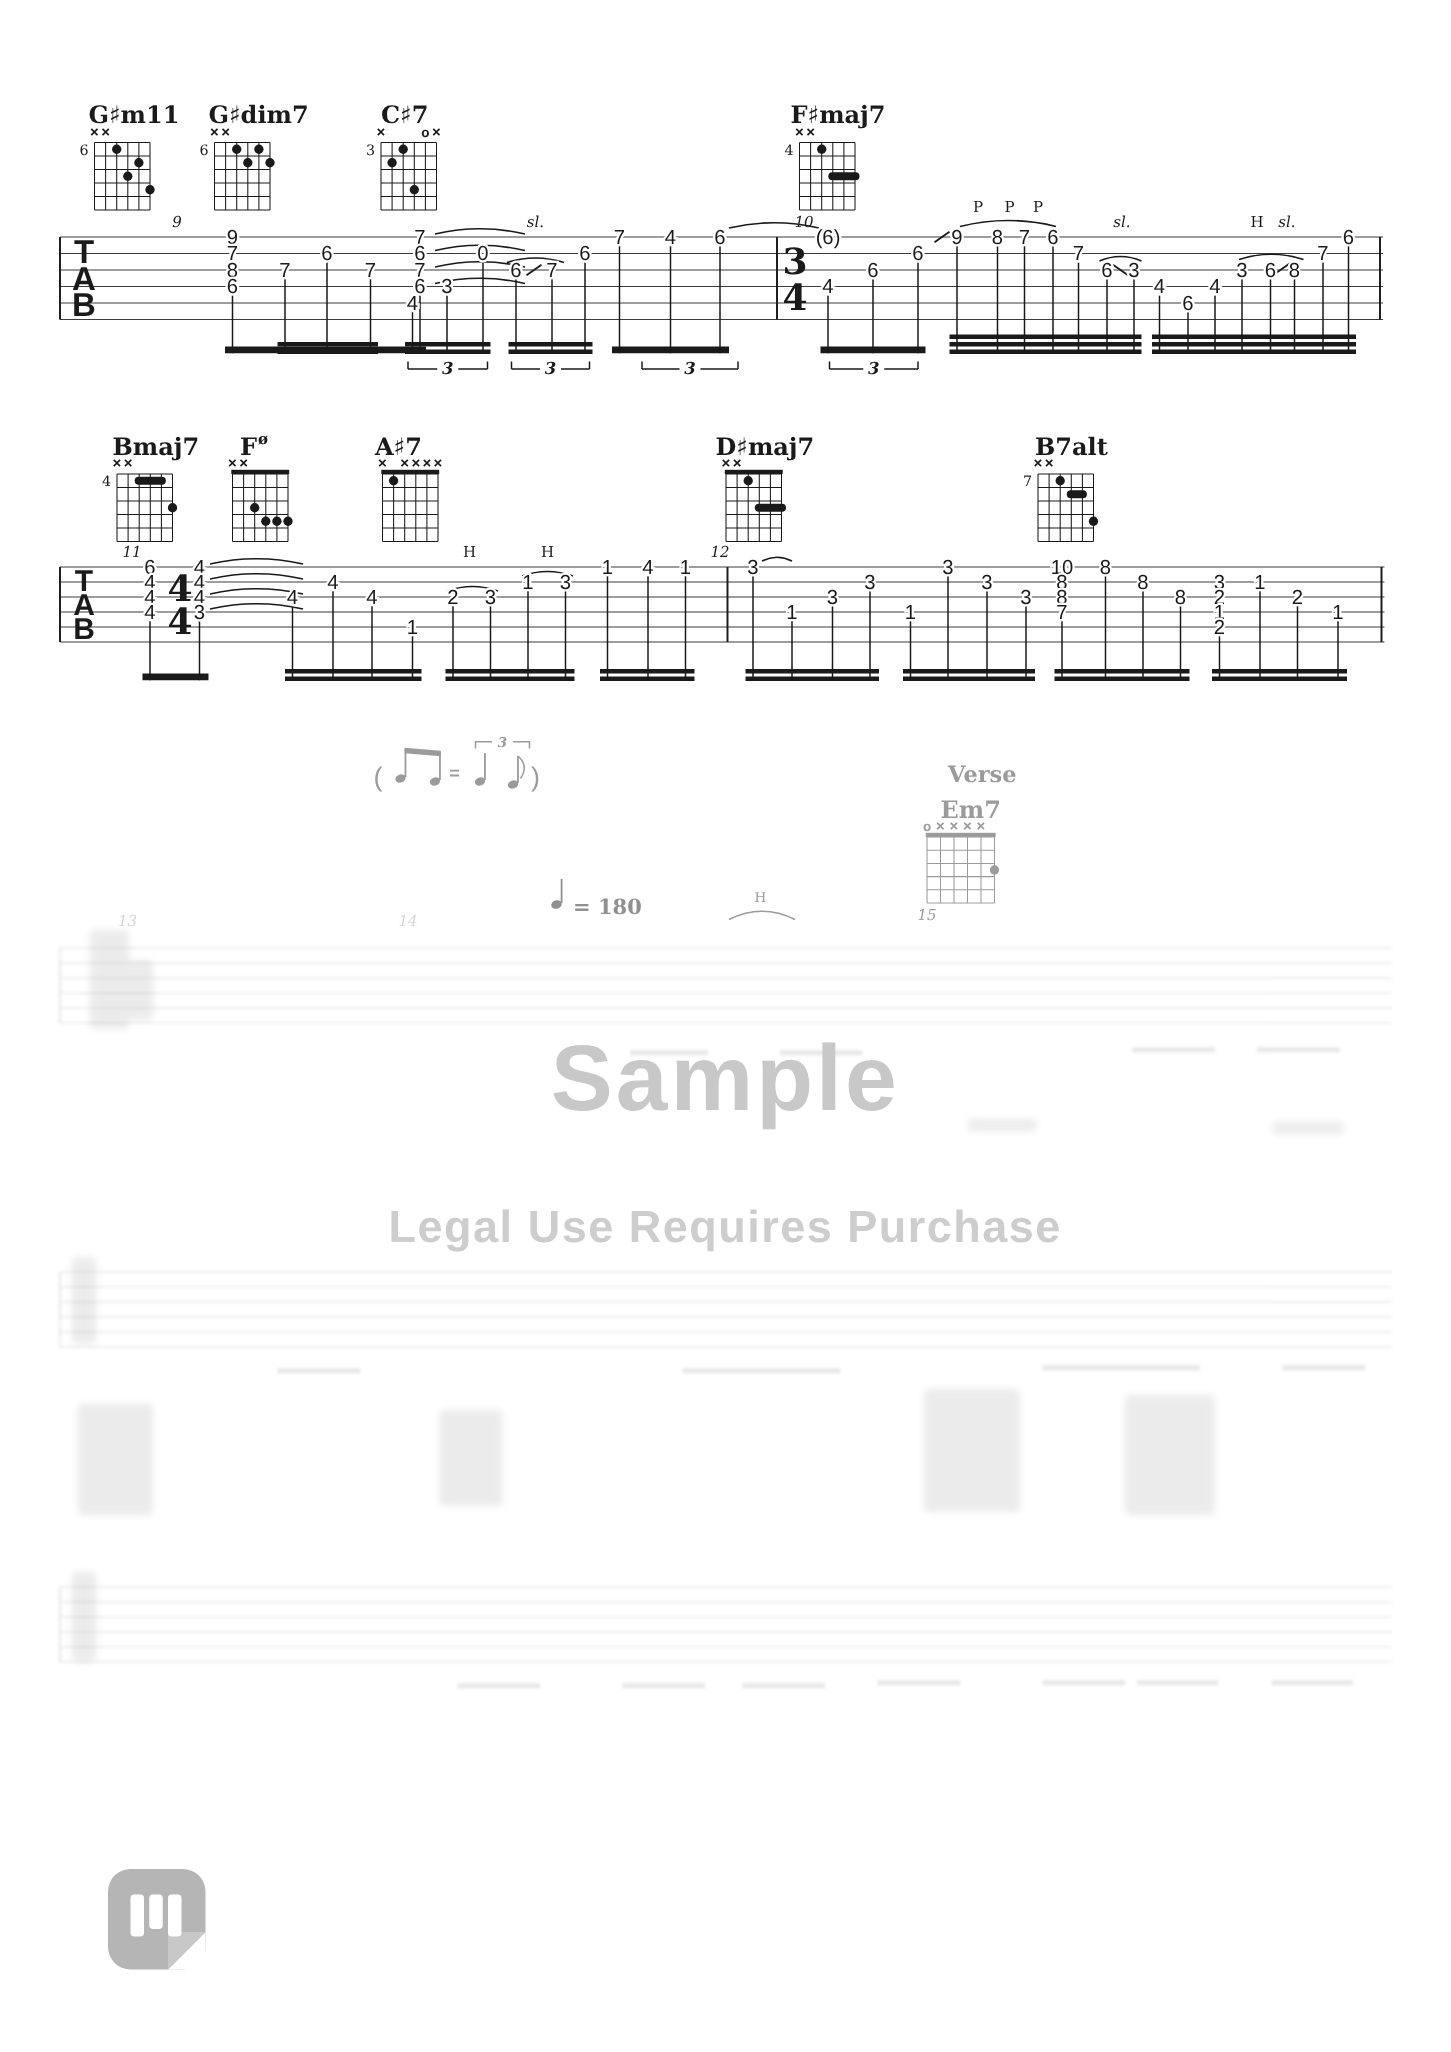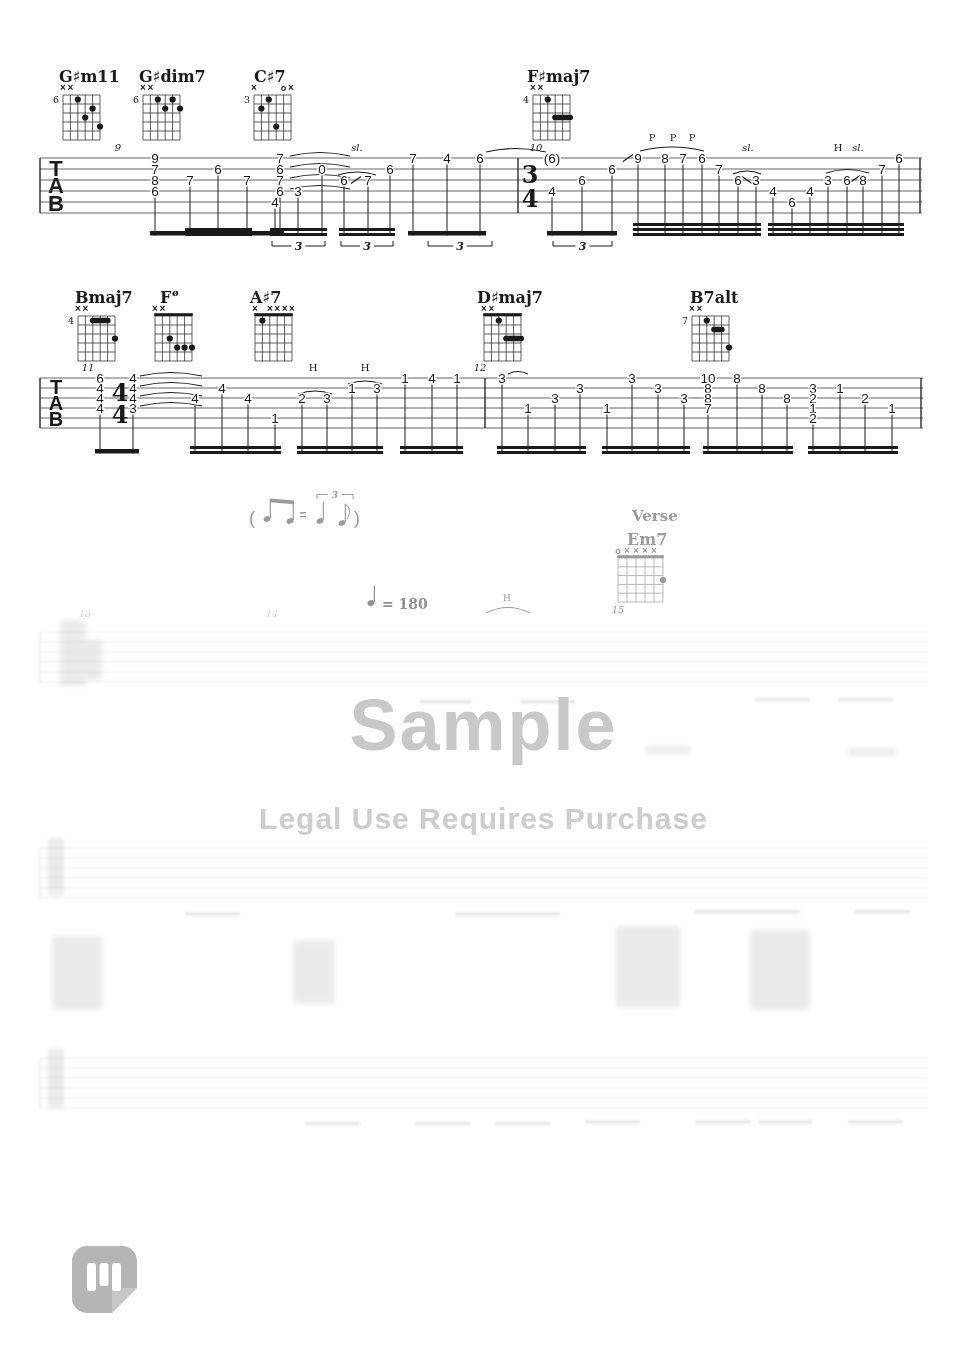--- a/index.html
+++ b/index.html
@@ -1,20 +1,20 @@
 <!DOCTYPE html>
 <html><head>
 <meta charset="utf-8">
 <style>
   html,body{margin:0;padding:0;background:#ffffff;}
   body{width:967px;height:1368px;position:relative;font-family:"Liberation Sans",sans-serif;overflow:hidden;}
   .page{position:absolute;left:0;top:0;width:967px;height:1368px;background:#fff;}
   #music-svg{position:absolute;left:0;top:0;}
   .wm-title{position:absolute;top:684px;left:0;width:967px;text-align:center;
-    font-family:"Liberation Sans",sans-serif;font-weight:bold;font-size:72px;
+    font-family:"Liberation Sans",sans-serif;font-weight:bold;font-size:62px;
     color:#c8c8c8;letter-spacing:2px;}
   .wm-sub{position:absolute;top:802px;left:0;width:967px;text-align:center;
     font-family:"Liberation Sans",sans-serif;font-weight:bold;font-size:30px;
     color:#cdcdcd;letter-spacing:1px;}
   .brand{position:absolute;left:151px;top:1260px;
     font-family:"Liberation Sans",sans-serif;font-weight:bold;font-size:35px;
     color:#b1b1b1;letter-spacing:0.5px;}
 </style>
 </head>
 <body>

